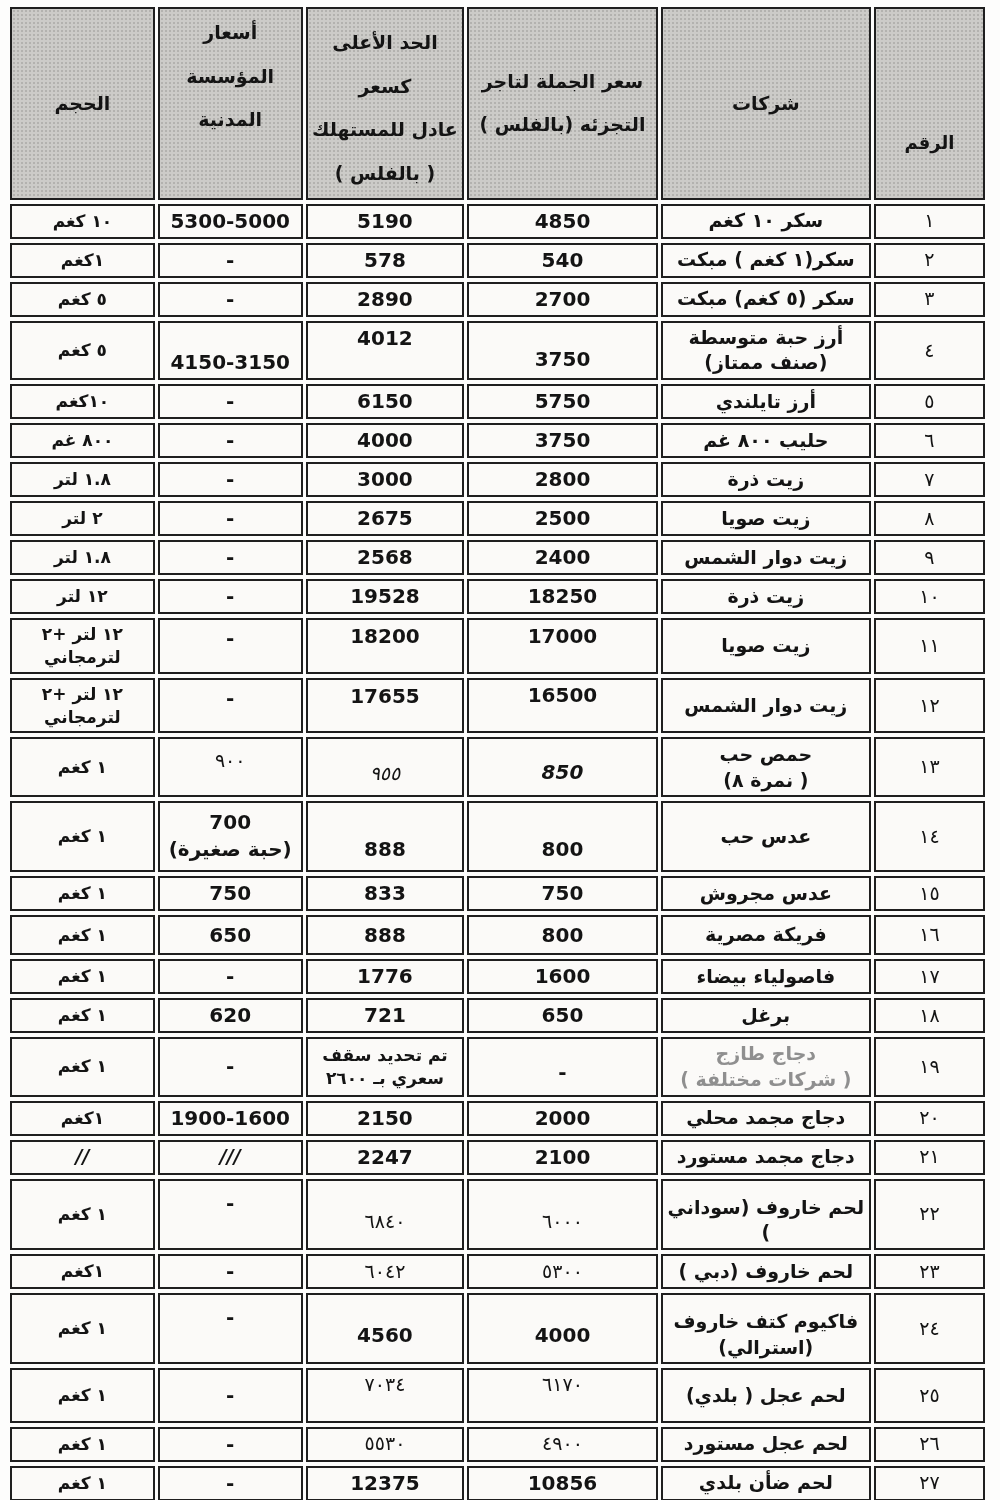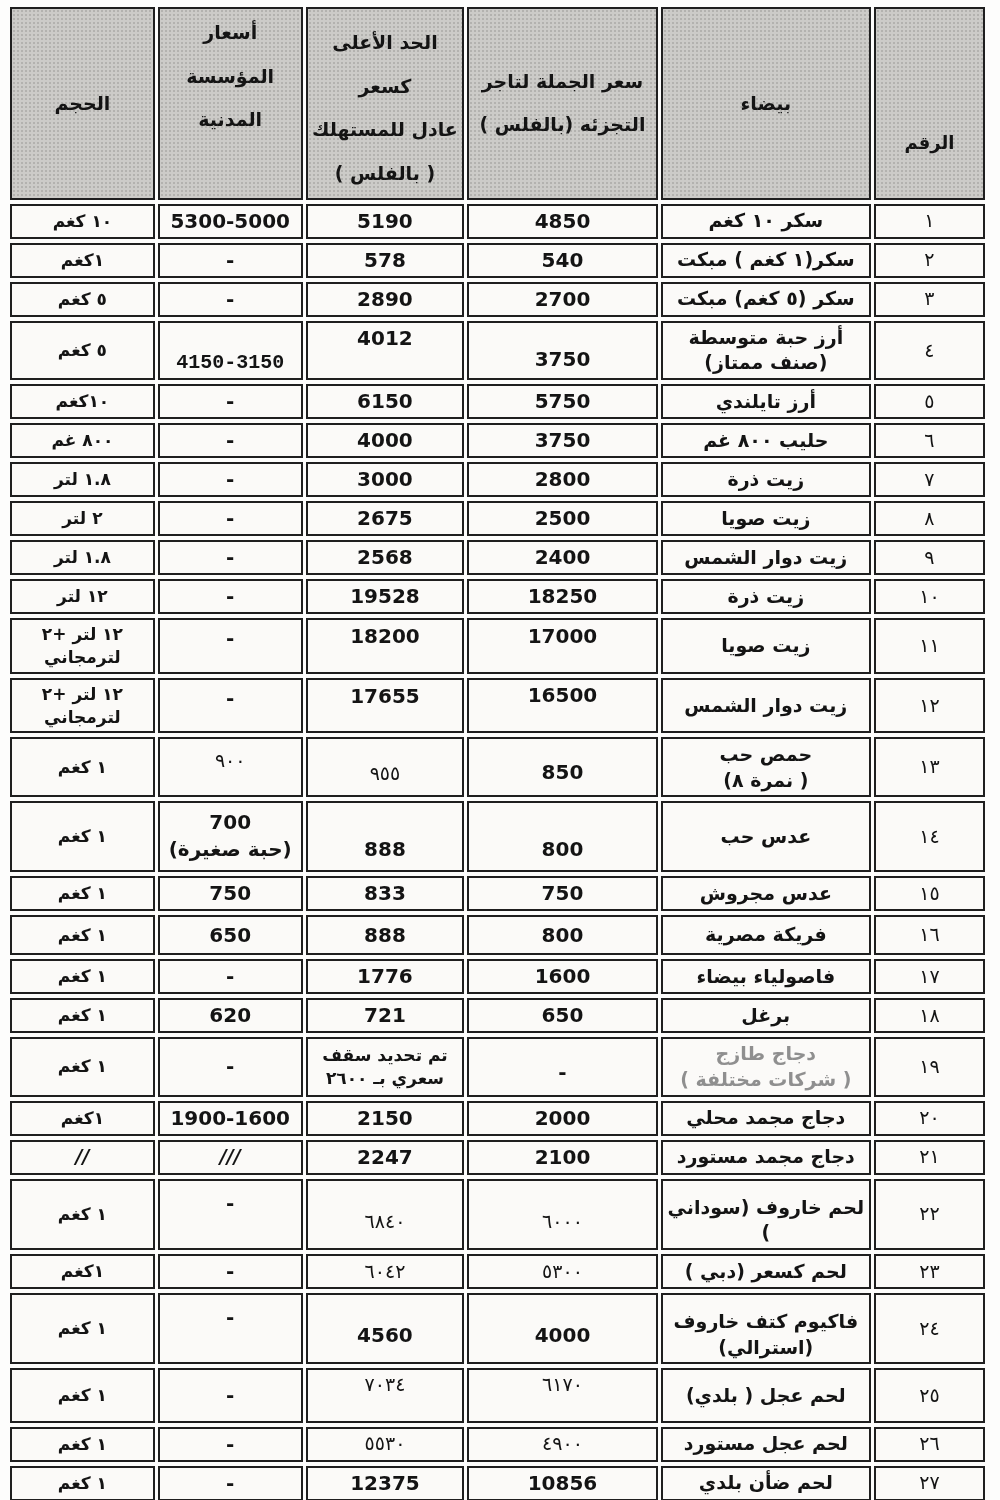--- a/index.html
+++ b/index.html
@@ -60,27 +60,27 @@
   
   .r1{height:34px}.r2{height:28px}.r3{height:28px}.r4{height:58px}.r5{height:33px}
   .r6{height:28px}.r7{height:26px}.r8{height:26px}.r9{height:30px}.r10{height:27px}
   .r11{height:56px}.r12{height:54px}.r13{height:56px}.r14{height:71px}.r15{height:23px}
   .r16{height:40px}.r17{height:27px}.r18{height:32px}.r19{height:59px}.r20{height:26px}
   .r21{height:26px}.r22{height:57px}.r23{height:31px}.r24{height:63px}.r25{height:46px}
   .r26{height:31px}.r27{height:29px}
   
   .r4 .c-max{vertical-align:top;padding-top:2px;}
   .r4 .c-retail{vertical-align:bottom;padding-bottom:5px;}
-  .r4 .c-inst{vertical-align:bottom;font-family:Liberation Mono, monospace;}
+  .r4 .c-inst{vertical-align:bottom;}
   .r11 .c-max,.r12 .c-max{vertical-align:top;padding-top:3px;}
   .r11 .c-retail,.r12 .c-retail{vertical-align:bottom;padding-bottom:22px;}
   .r11 .c-inst,.r12 .c-inst{vertical-align:top;padding-top:5px;}
   .r13 .c-item{vertical-align:top;padding-top:3px;}
   .r13 .c-inst{vertical-align:top;padding-top:9px;}
-  .r13 .c-max,.r13 .c-retail{vertical-align:bottom;padding-bottom:9px;}
+  .r13 .c-max,.r13 .c-retail{vertical-align:bottom;padding-bottom:9px;font-style:italic;}
   .r14 .c-inst{vertical-align:top;padding-top:6px;}
   .r14 .c-max,.r14 .c-retail{vertical-align:bottom;padding-bottom:7px;}
   .r19 .c-item{color:var(--muted);}
   .r19 .c-max{font-size:17px;}
   .r19 .c-retail{vertical-align:bottom;padding-bottom:9px;}
   .r22 .c-item,.r24 .c-item{vertical-align:top;padding-top:14px;}
   .r22 .c-max,.r22 .c-retail,.r24 .c-max,.r24 .c-retail{vertical-align:bottom;padding-bottom:13px;}
   .r22 .c-inst,.r24 .c-inst{vertical-align:top;padding-top:9px;}
   .r25 .c-max,.r25 .c-retail{vertical-align:bottom;padding-bottom:23px;}
 </style>
@@ -95,21 +95,21 @@
     <col class="w-max">
       <col class="w-inst">
       <col class="w-size">
   </colgroup>
   <thead>
     <tr id="head-row">
         <th class="c-no">
           <div>الرقم</div>
         </th>
         <th class="c-item">
-          <div>بيضاء</div>
+          <div>شركات</div>
         </th>
         <th class="c-retail">
           <div>سعر الجملة لتاجر</div>
           <div>التجزئه (بالفلس )</div>
         </th>
         <th class="c-max">
           <div>الحد الأعلى كسعر</div>
           <div>عادل للمستهلك</div>
           <div>( بالفلس )</div>
         </th>
@@ -570,21 +570,21 @@
         </td>
         <td class="c-size">
           <div>١ كغم</div>
         </td>
       </tr>
       <tr class="r23">
         <td class="c-no ar-num">
           <div>٢٣</div>
         </td>
         <td class="c-item">
-          <div>لحم كسعر (دبي )</div>
+          <div>لحم خاروف (دبي )</div>
         </td>
         <td class="c-retail ar-num">
           <div>٥٣٠٠</div>
         </td>
         <td class="c-max ar-num">
           <div>٦٠٤٢</div>
         </td>
         <td class="c-inst">
           <div>-</div>
         </td>

